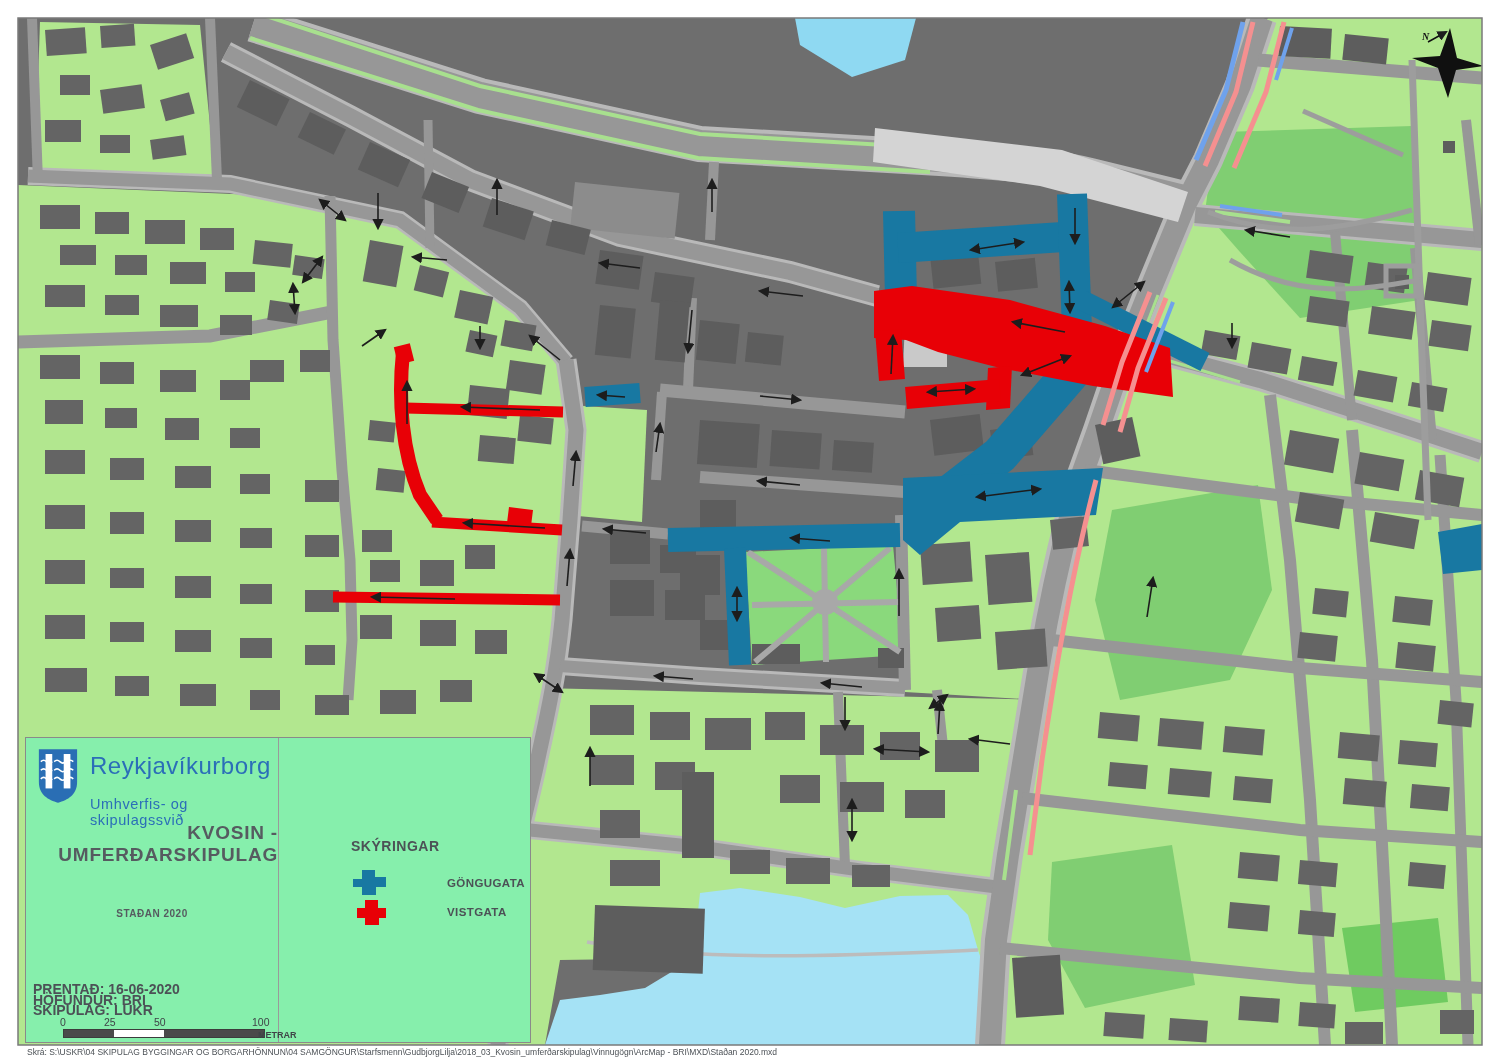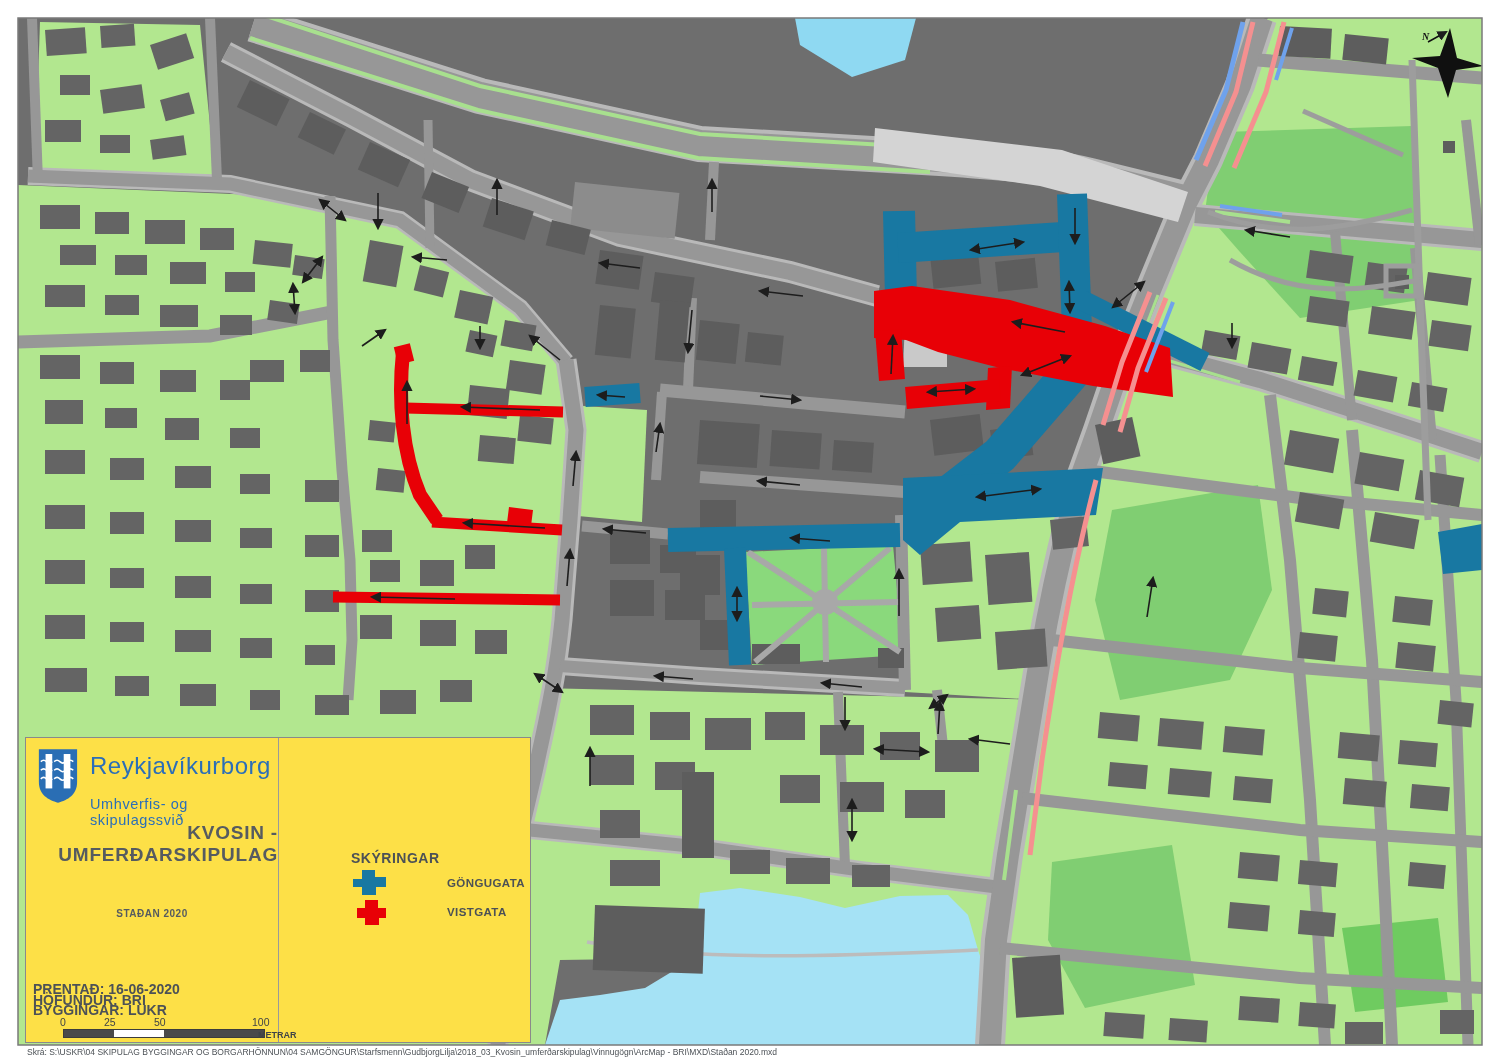--- a/index.html
+++ b/index.html
@@ -1,35 +1,35 @@
 <!DOCTYPE html>
 <html><head>
 <meta charset="utf-8">
 <style>
   html,body{margin:0;padding:0;background:#fff;font-family:"Liberation Sans",sans-serif;}
   .sheet{position:relative;width:1500px;height:1062px;background:#fff;overflow:hidden;}
   .map{position:absolute;left:0;top:0;}
   
-  .legend-panel{position:absolute;left:25px;top:737px;width:506px;height:306px;background:#fde047;border:1px solid #8a8a8a;box-sizing:border-box;}
+  .legend-panel{position:absolute;left:25px;top:737px;width:506px;height:306px;background:#86efac;border:1px solid #8a8a8a;box-sizing:border-box;}
   .tb-col{position:absolute;left:0;top:0;width:253px;height:100%;border-right:1px solid #9a9a9a;box-sizing:border-box;}
   .leg-col{position:absolute;left:253px;top:0;right:0;height:100%;}
   .brand{position:absolute;left:10px;top:8px;display:flex;align-items:flex-start;}
   .brand .txt{margin-left:10px;margin-top:6px;}
   .org{font-size:24px;color:#2b6eb8;letter-spacing:.5px;}
   .dept{font-size:14.5px;color:#2b6eb8;margin-top:16px;letter-spacing:.6px;}
   .maptitle{position:absolute;left:13px;top:84px;font-size:19px;font-weight:bold;color:#565b60;letter-spacing:.8px;text-align:right;}
   .status{position:absolute;left:0;top:170px;width:100%;text-align:center;font-size:10px;font-weight:bold;color:#565b60;letter-spacing:.5px;}
   .printinfo{position:absolute;left:7px;top:246px;font-size:14px;font-weight:bold;color:#4c5156;line-height:10.5px;}
   .scalebar{position:absolute;left:12px;top:278px;width:235px;height:26px;font-size:10.5px;color:#3f4347;}
   .sb-ticks{position:relative;height:12px;}
   .sb-ticks span{position:absolute;top:0;}
   .sb-bar{position:relative;margin-top:1px;height:7px;border:1px solid #3c3c3c;width:200px;display:flex;}
   .sb-seg{height:100%;}
   .sb-unit{position:absolute;left:208px;top:14px;font-size:9px;font-weight:bold;}
-  .leg-head{position:absolute;left:72px;top:112px;font-size:14px;font-weight:bold;color:#4c5156;letter-spacing:.5px;}
+  .leg-head{position:absolute;left:72px;top:100px;font-size:14px;font-weight:bold;color:#4c5156;letter-spacing:.5px;}
   .leg-item{position:absolute;left:74px;display:flex;align-items:center;gap:48px;}
   .leg-item .lbl{font-size:11.5px;font-weight:bold;color:#4c5156;margin-left:12px;letter-spacing:.4px;}
   .filepath{position:absolute;left:27px;top:1047px;font-size:8.5px;color:#4c5156;}
   text.cn{font:italic bold 10px "Liberation Serif",serif;fill:#111;}
 </style>
 </head>
 <body>
 
 <div class="sheet">
 
@@ -448,21 +448,21 @@
         <div class="txt">
           <div class="org">Reykjavíkurborg</div>
           <div class="dept">Umhverfis- og skipulagssvið</div>
         </div>
       </div>
       <div class="maptitle">KVOSIN - UMFERÐARSKIPULAG</div>
       <div class="status">STAÐAN 2020</div>
       <div class="printinfo">
         <div>PRENTAÐ: 16-06-2020</div>
         <div>HÖFUNDUR: BRI</div>
-        <div>BYGGINGAR: LUKR</div>
+        <div>SKIPULAG: LUKR</div>
       </div>
       <div class="scalebar">
         <div class="sb-ticks">
           <span style="left:22px">0</span>
           <span style="left:66px">25</span>
           <span style="left:116px">50</span>
           <span style="left:214px">100</span>
         </div>
         <div class="sb-bar" style="margin-left:25px">
           <div class="sb-seg" style="width:50px;background:#4a4a4a"></div>

